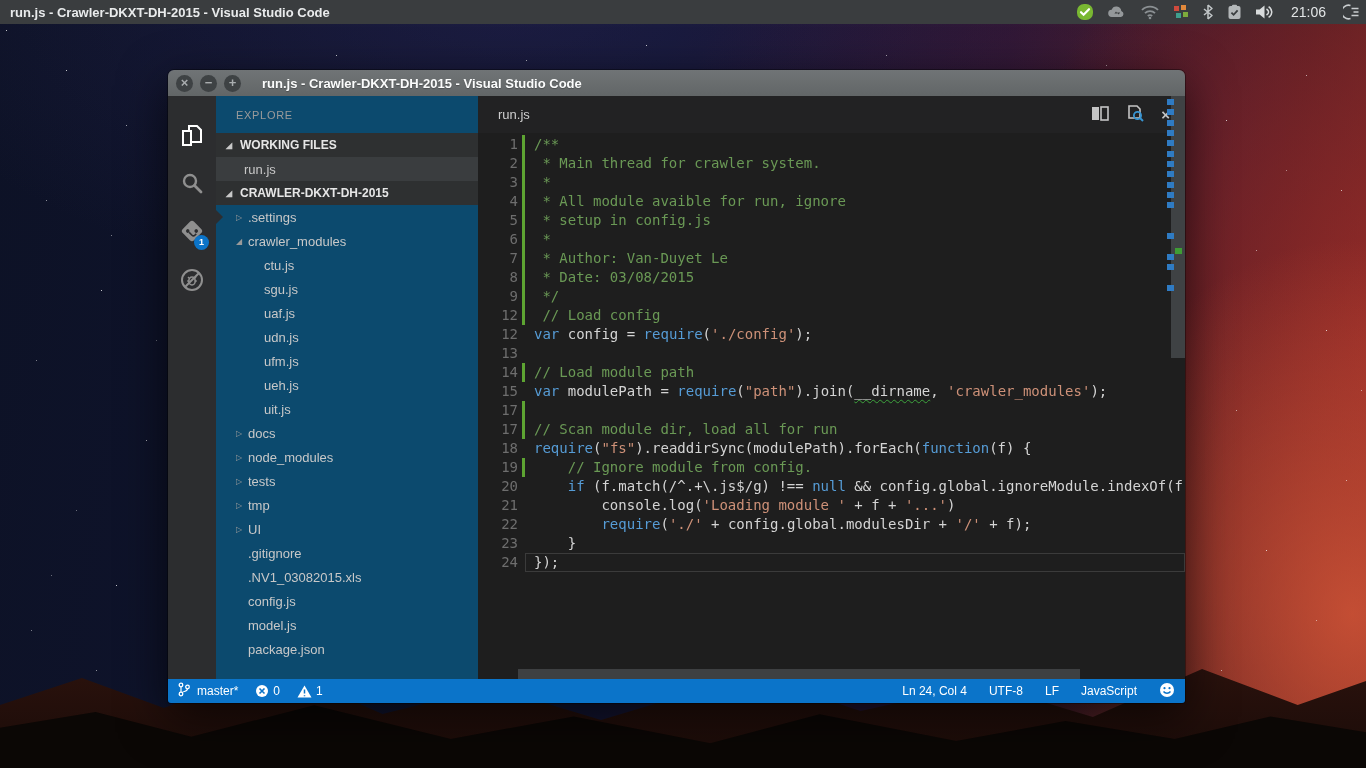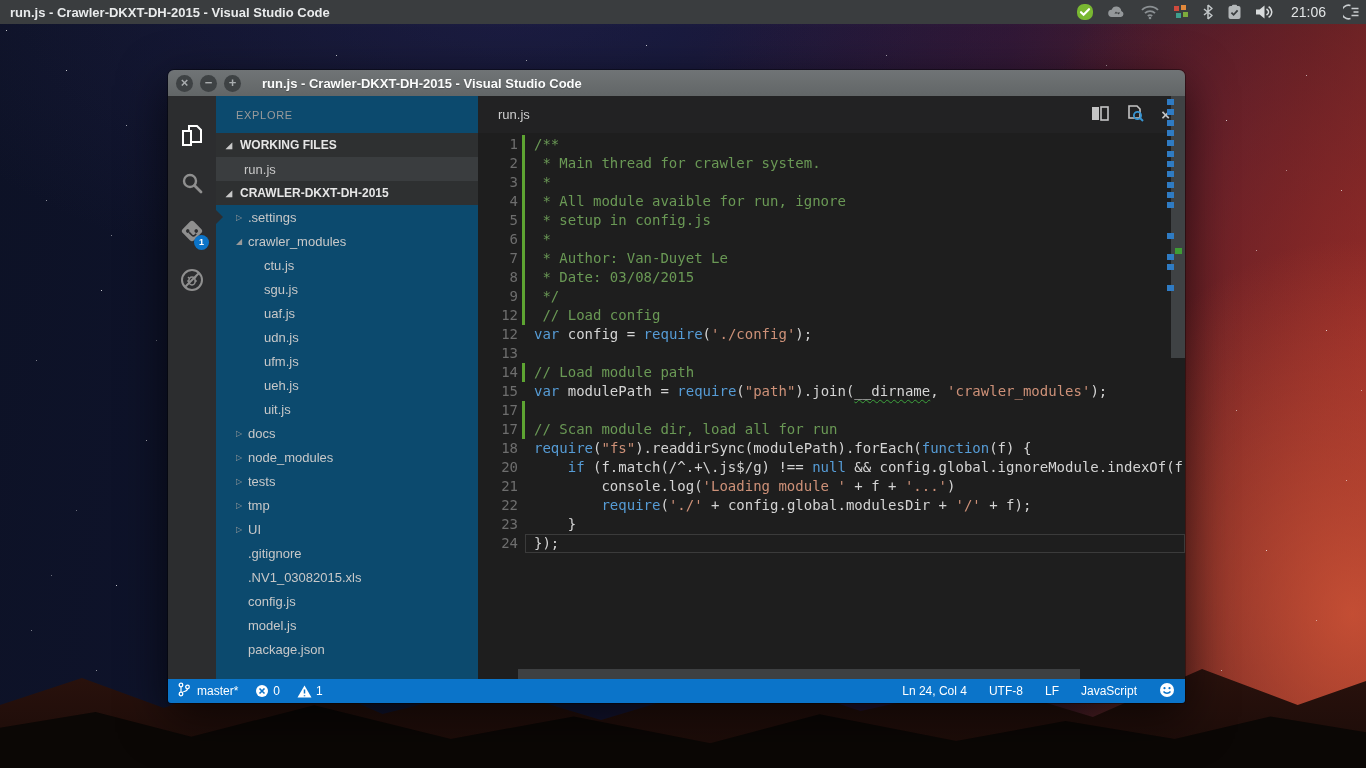--- a/index.html
+++ b/index.html
@@ -357,20 +357,21 @@
           <div class="code-line"><span class="line-number">8</span><span class="change-bar on"></span><span class="line-text"><span class="tk-c"> * Date: 03/08/2015</span></span></div>
           <div class="code-line"><span class="line-number">9</span><span class="change-bar on"></span><span class="line-text"><span class="tk-c"> */</span></span></div>
           <div class="code-line"><span class="line-number">12</span><span class="change-bar on"></span><span class="line-text"><span class="tk-c"> // Load config</span></span></div>
           <div class="code-line"><span class="line-number">12</span><span class="change-bar"></span><span class="line-text"><span class="tk-k">var</span><span class="tk-d"> config = </span><span class="tk-k">require</span><span class="tk-d">(</span><span class="tk-s">'./config'</span><span class="tk-d">);</span></span></div>
           <div class="code-line"><span class="line-number">13</span><span class="change-bar"></span><span class="line-text"></span></div>
           <div class="code-line"><span class="line-number">14</span><span class="change-bar on"></span><span class="line-text"><span class="tk-c">// Load module path</span></span></div>
           <div class="code-line"><span class="line-number">15</span><span class="change-bar"></span><span class="line-text"><span class="tk-k">var</span><span class="tk-d"> modulePath = </span><span class="tk-k">require</span><span class="tk-d">(</span><span class="tk-s">"path"</span><span class="tk-d">).join(</span><span class="tk-u">__dirname</span><span class="tk-d">, </span><span class="tk-s">'crawler_modules'</span><span class="tk-d">);</span></span></div>
           <div class="code-line"><span class="line-number">17</span><span class="change-bar on"></span><span class="line-text"></span></div>
           <div class="code-line"><span class="line-number">17</span><span class="change-bar on"></span><span class="line-text"><span class="tk-c">// Scan module dir, load all for run</span></span></div>
           <div class="code-line"><span class="line-number">18</span><span class="change-bar"></span><span class="line-text"><span class="tk-k">require</span><span class="tk-d">(</span><span class="tk-s">"fs"</span><span class="tk-d">).readdirSync(modulePath).forEach(</span><span class="tk-k">function</span><span class="tk-d">(f) {</span></span></div>
+          <div class="code-line"><span class="line-number">19</span><span class="change-bar on"></span><span class="line-text"><span class="tk-d">    </span><span class="tk-c">// Ignore module from config.</span></span></div>
           <div class="code-line"><span class="line-number">20</span><span class="change-bar"></span><span class="line-text"><span class="tk-d">    </span><span class="tk-k">if</span><span class="tk-d"> (f.match(/^.+\.js$/g) !== </span><span class="tk-k">null</span><span class="tk-d"> &amp;&amp; config.global.ignoreModule.indexOf(f)</span></span></div>
           <div class="code-line"><span class="line-number">21</span><span class="change-bar"></span><span class="line-text"><span class="tk-d">        console.log(</span><span class="tk-s">'Loading module '</span><span class="tk-d"> + f + </span><span class="tk-s">'...'</span><span class="tk-d">)</span></span></div>
           <div class="code-line"><span class="line-number">22</span><span class="change-bar"></span><span class="line-text"><span class="tk-d">        </span><span class="tk-k">require</span><span class="tk-d">(</span><span class="tk-s">'./'</span><span class="tk-d"> + config.global.modulesDir + </span><span class="tk-s">'/'</span><span class="tk-d"> + f);</span></span></div>
           <div class="code-line"><span class="line-number">23</span><span class="change-bar"></span><span class="line-text"><span class="tk-d">    }</span></span></div>
           <div class="code-line current"><span class="line-number">24</span><span class="change-bar"></span><span class="line-text"><span class="tk-d">});</span></span></div>
         </div>
 
       <div class="overview-ruler" id="overview-ruler">
         <div class="scroll-thumb"></div>
       <div class="ruler-mark" style="top: 3px;"></div>

